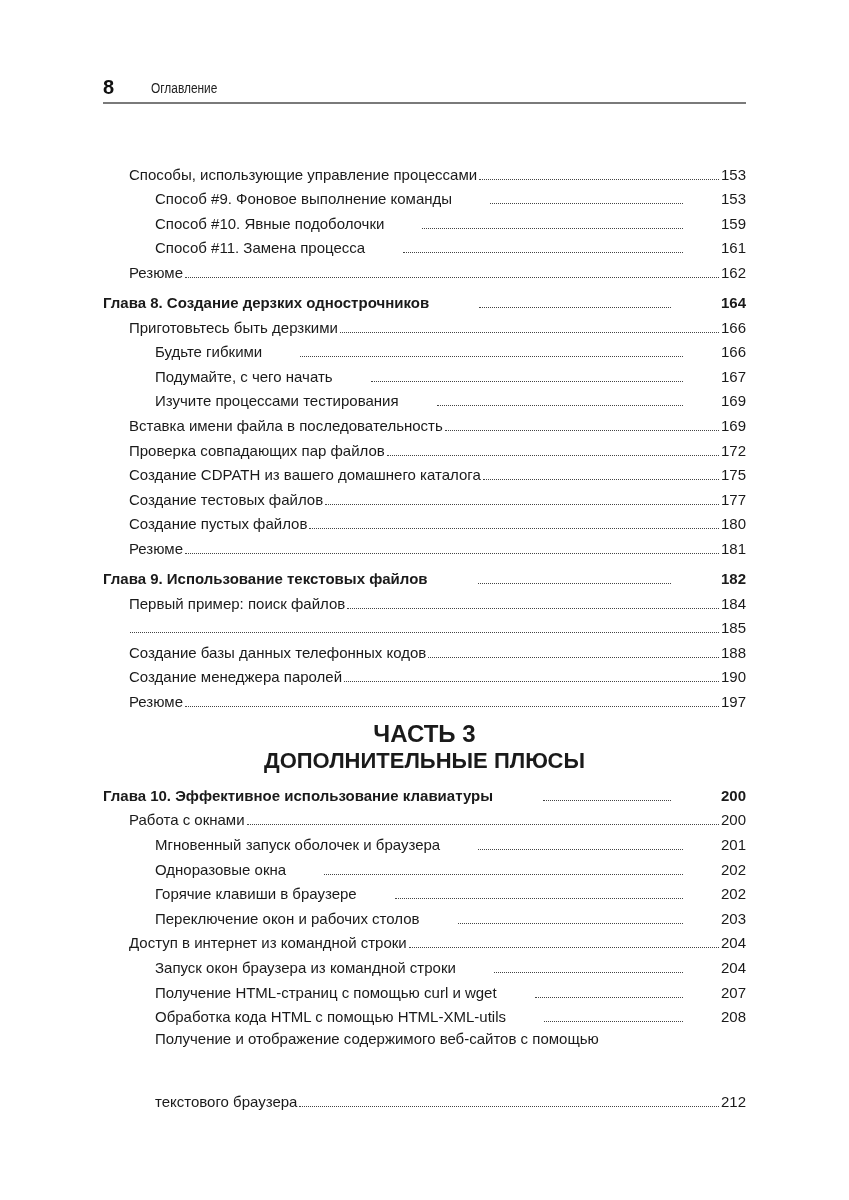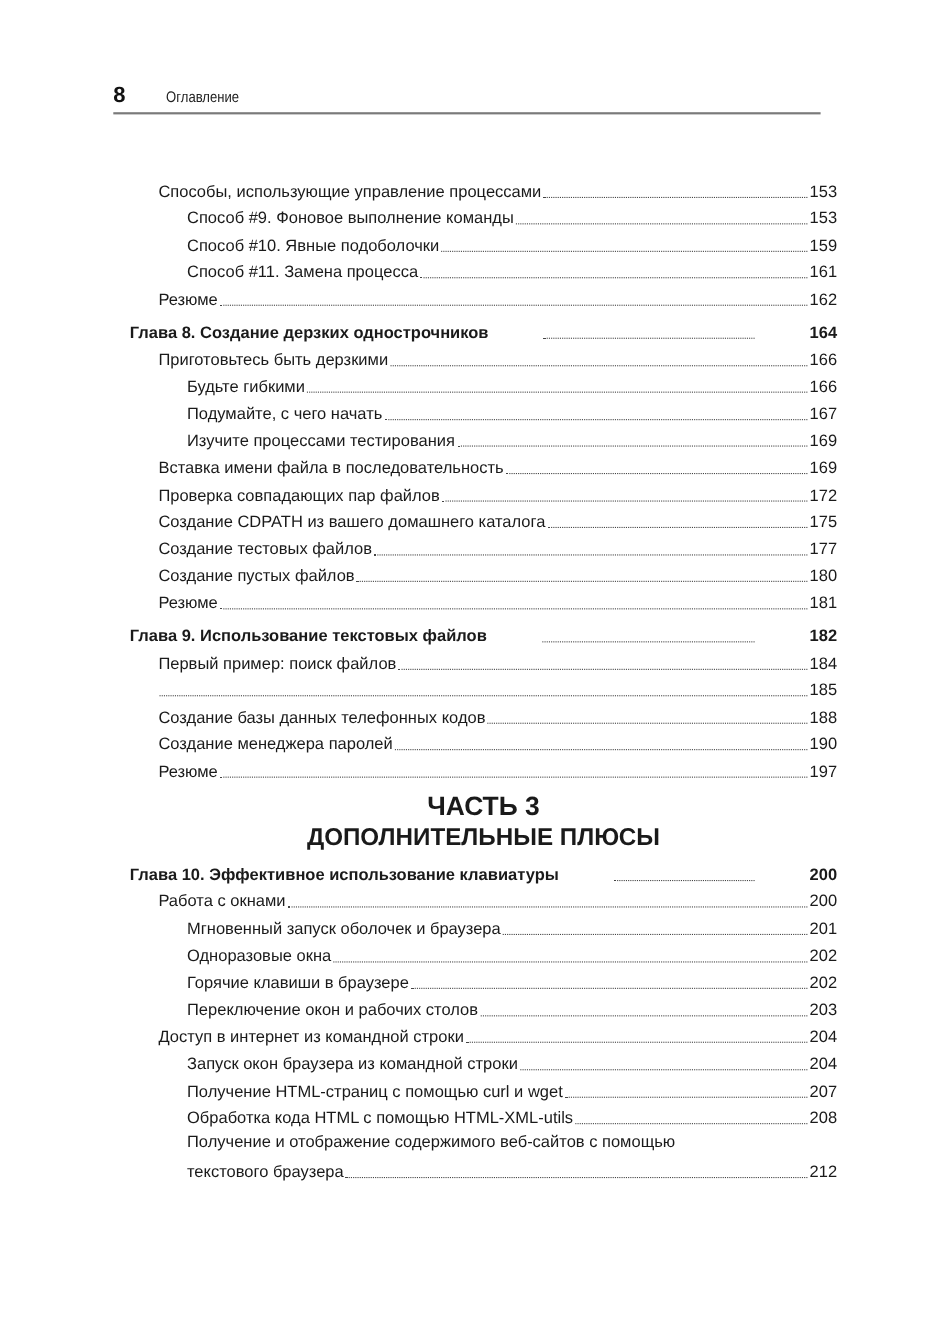--- a/index.html
+++ b/index.html
@@ -4,28 +4,28 @@
 <style>
   html, body { margin: 0; padding: 0; background: #ffffff; }
   body { width: 849px; height: 1200px; position: relative; overflow: hidden;
          font-family: "Liberation Sans", "DejaVu Sans", sans-serif; color: #1a1a1a; }
   .page-header { position: absolute; left: 103px; top: 74px; width: 643px; height: 30px; }
   .page-num { position: absolute; left: 0; top: 0; font-weight: bold; font-size: 20px; line-height: 26px; color: #111; }
   .running-title { position: absolute; left: 48px; top: 4px; font-size: 14px; line-height: 20px; color: #222;
                    transform: scaleX(0.85); transform-origin: left center; }
   .header-rule { position: absolute; left: 0; top: 28px; width: 643px; height: 2px; background: #7a7a7a; }
 
-  .toc { position: absolute; left: 118px; top: 160px; width: 643px; }
+  .toc { position: absolute; left: 103px; top: 160px; width: 643px; }
   .row { position: relative; height: 24.6px; display: flex; align-items: flex-end; font-size: 15px; line-height: 20px; }
   .row .title { white-space: nowrap; background: #fff; padding-right: 1px; }
   .row .dots { flex: 1; border-bottom: 1.6px dotted #444; margin: 0 2px 5px 1px; min-width: 10px; }
   .row .page { white-space: nowrap; }
   .lvl0 { padding-left: 0; font-weight: bold; }
   .lvl1 { padding-left: 26px; }
-  .lvl2 { padding-left: 52px; }
+  .lvl2 { padding-left: 52px; gap: 36px; }
   .row.chapter { height: 30px; gap: 48px; }
   .row.wrap { height: auto; flex-direction: column; align-items: stretch; }
   .wrap .line1 { font-size: 15px; line-height: 24.6px; white-space: nowrap; }
   .wrap .line2 { display: flex; align-items: flex-end; height: 24.6px; }
   .part { text-align: center; font-weight: bold; font-size: 24px; line-height: 27px; margin-top: 8px; }
   .part-title { text-align: center; font-weight: bold; font-size: 22px; line-height: 27px; margin-bottom: 2px; }
 </style>
 </head>
 <body>
 

